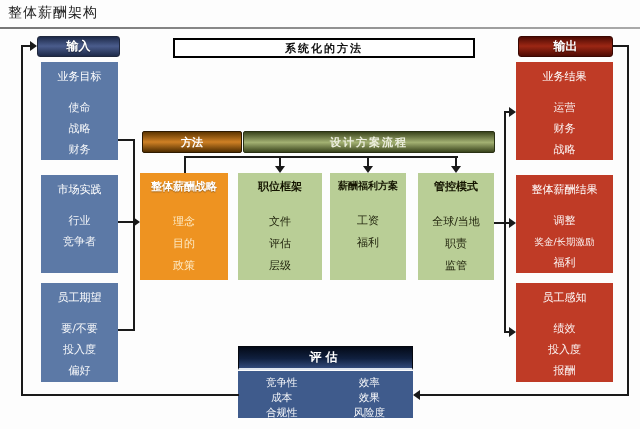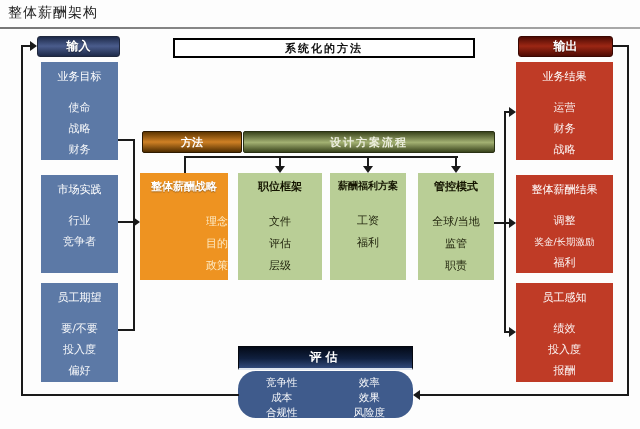--- a/index.html
+++ b/index.html
@@ -33,30 +33,30 @@
   .bar.olive{background:linear-gradient(180deg,#39431c 0%,#a3b172 52%,#39431c 100%);color:#eceedd;border:1px solid #2a3114;letter-spacing:2px;}
 
   
   .col{text-align:center;padding-top:6px;}
   .col .chead{font-size:11px;font-weight:bold;}
   .col .chead.smaller{font-size:10px;}
   .col .citems{margin-top:17px;}
   .col .citem{font-size:11px;line-height:22px;}
   .col.orange{background:var(--box-orange,#ee9321);}
   .col.orange .chead{color:#fff;text-shadow:0 1px 1px rgba(0,0,0,.35);}
-  .col.orange .citem{color:#fdeac4;text-align:right;}
+  .col.orange .citem{color:#fdeac4;}
   .col.green{background:var(--box-green,#b9ce96);}
   .col.green .chead{color:#141400;}
   .col.green .citem{color:#23260f;}
 
   
   .evalhead{display:flex;align-items:center;justify-content:center;font-size:12px;font-weight:bold;color:#fff;
             background:linear-gradient(180deg,#040a17 0%,#10203f 55%,#31497a 100%);
             border:1px solid #05080f;letter-spacing:4px;border-bottom:2px solid #dfe5ef;}
-  .evalbody{background:var(--eval-body-blue,#3f5b8c);display:flex;color:#fff;border-radius:18px;}
+  .evalbody{background:var(--eval-body-blue,#3f5b8c);display:flex;color:#fff;}
   .evalcol{flex:1;text-align:center;padding-top:4px;}
   .evalitem{font-size:10.5px;line-height:15px;color:rgba(255,255,255,.95);}
 
   
   .ln{background:var(--line,#1a1a1a);}
   .ar{width:0;height:0;}
   .ar.r{border-top:5px solid transparent;border-bottom:5px solid transparent;border-left:7px solid var(--line,#1a1a1a);}
   .ar.l{border-top:5px solid transparent;border-bottom:5px solid transparent;border-right:7px solid var(--line,#1a1a1a);}
   .ar.d{border-left:5px solid transparent;border-right:5px solid transparent;border-top:7px solid var(--line,#1a1a1a);}
 </style>
@@ -153,22 +153,22 @@
     <div class="citems">
       <div class="citem">工资</div>
       <div class="citem">福利</div>
     </div>
   </div>
 
   <div class="abs col green" style="left:418px;top:173px;width:76px;height:107px;">
     <div class="chead">管控模式</div>
     <div class="citems">
       <div class="citem">全球/当地</div>
+      <div class="citem">职责</div>
       <div class="citem">监管</div>
-      <div class="citem">职责</div>
     </div>
   </div>
 
   <div class="abs evalhead" style="left:238px;top:346px;width:175px;height:24px;">评估</div>
   <div class="abs evalbody" style="left:238px;top:371px;width:175px;height:47px;">
     <div class="evalcol">
       <div class="evalitem">竞争性</div>
       <div class="evalitem">成本</div>
       <div class="evalitem">合规性</div>
     </div>

